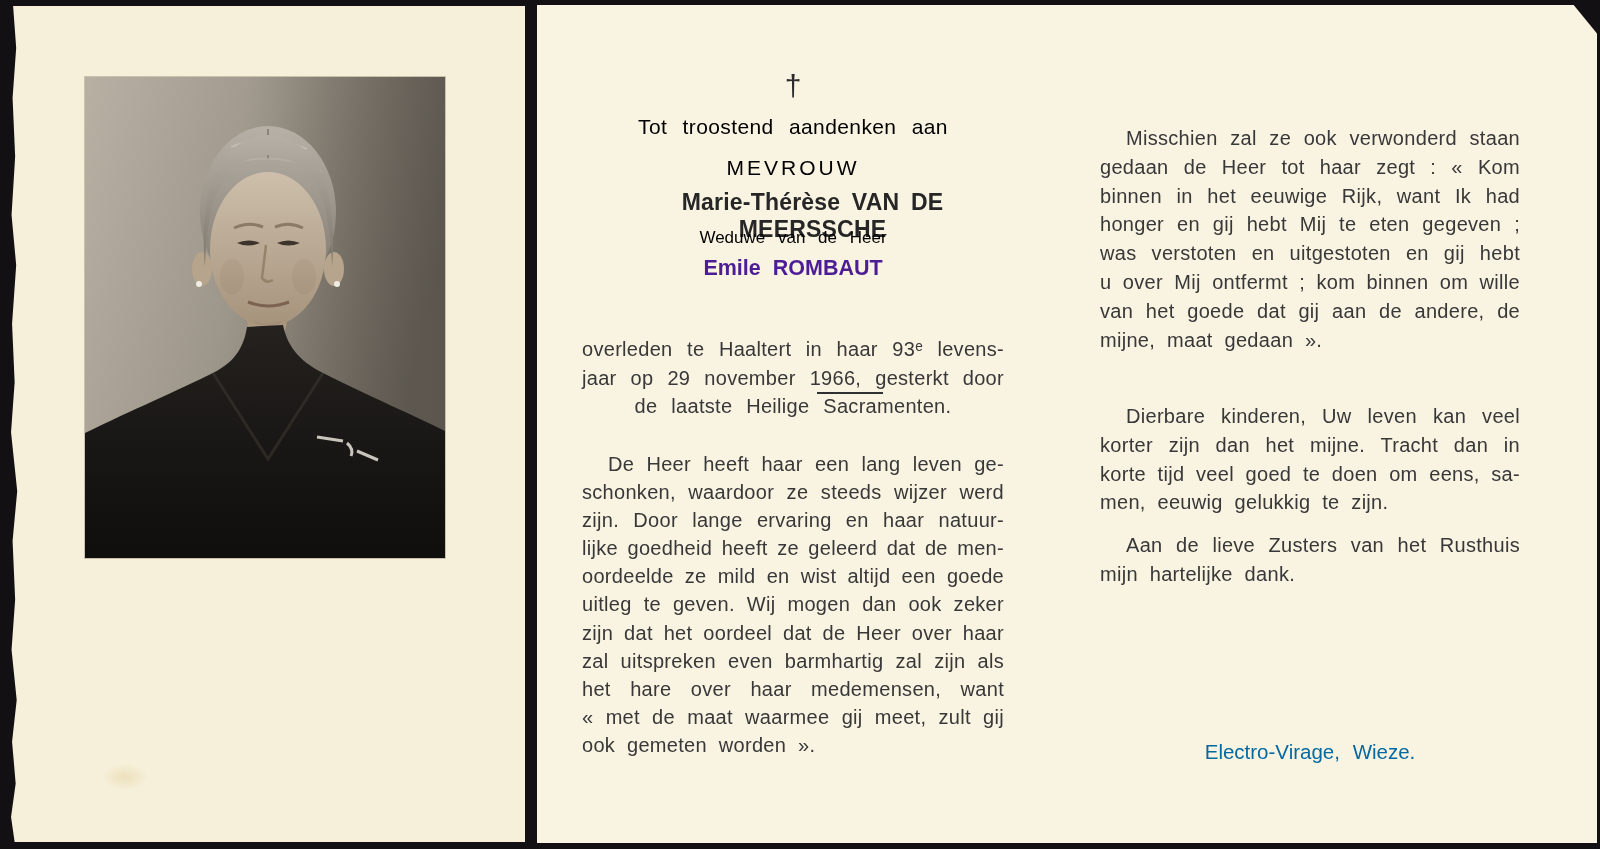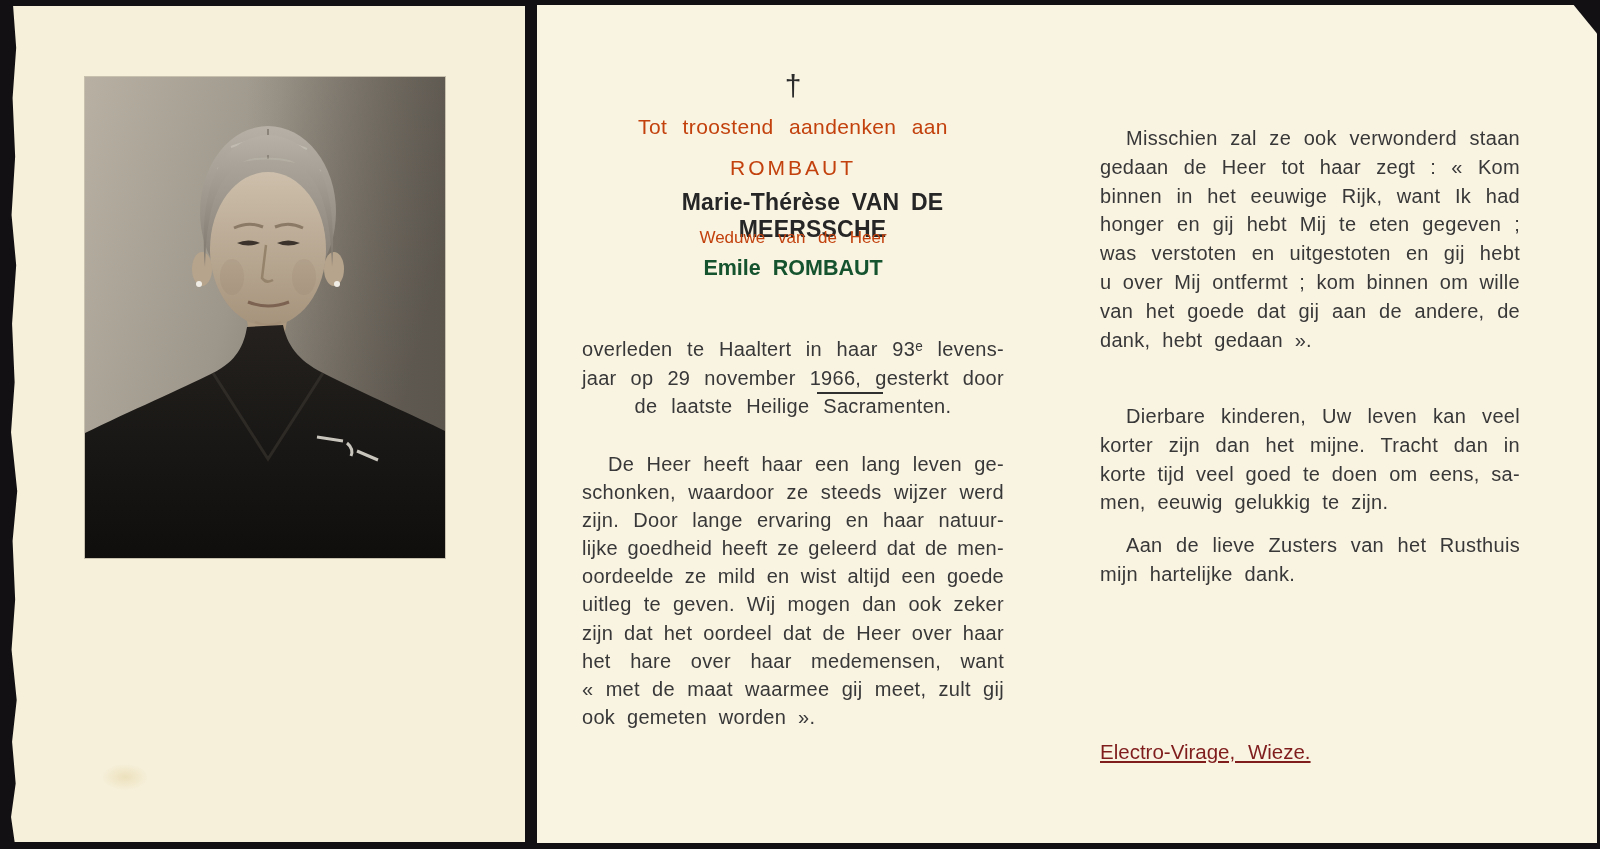--- a/index.html
+++ b/index.html
@@ -26,37 +26,37 @@
   }
   .photo svg { display:block; width:100%; height:100%; }
   .stain {
     position:absolute; left:92px; top:758px; width:46px; height:26px;
     background:radial-gradient(ellipse at center, rgba(190,160,60,0.18), rgba(190,160,60,0) 70%);
   }
   .col { position:absolute; }
   .col-mid   { left:45px;  width:422px; }
   .col-right { left:563px; width:420px; }
   .abs { position:absolute; left:0; right:0; }
-  .ctr { text-align:center; color:#c2410c; }
+  .ctr { text-align:center; color:#000000; }
   .cross { font-size:30px; color:#2b2b2b; }
   .t-dedication { font-size:21px; word-spacing:9px; letter-spacing:0.4px; }
   .t-honorific  { font-size:21px; letter-spacing:3px; }
   .t-name       { font-size:23px; font-weight:bold; word-spacing:5px; letter-spacing:0.2px; color:#262626;margin-left:39px; }
   .t-relation   { font-size:17px; word-spacing:8px; }
-  .t-spouse     { font-size:21.5px; font-weight:bold; word-spacing:6px; color:#14532d; }
+  .t-spouse     { font-size:21.5px; font-weight:bold; word-spacing:6px; color:#4c1d95; }
   .block { position:absolute; left:0; right:0; font-size:20px; letter-spacing:0.3px;margin-top:48px; }
   .lh-mid   { line-height:28.1px; }
   .lh-intro { line-height:28.5px; }
   .lh-right { line-height:28.8px; }
   .jl { text-align:justify; text-align-last:justify; }
   .jl.indent { padding-left:26px; }
   .jl.last  { text-align-last:left; word-spacing:6px; }
   .jl.lastc { text-align-last:center; word-spacing:8px; }
   .divider { position:absolute; width:66px; height:2px; background:#303030; }
-  .footer { font-size:20.5px; word-spacing:7px; text-align:left; color:#7f1d1d;text-decoration:underline; }
+  .footer { font-size:20.5px; word-spacing:7px; text-align:center; color:#0369a1; }
 </style>
 </head>
 <body>
 
 <div class="stage">
 
   <div class="card card-left">
     <div class="photo">
       <svg viewBox="0 0 360 481" preserveAspectRatio="none">
         <defs>
@@ -110,57 +110,58 @@
       </svg>
     </div>
     <div class="stain"></div>
   </div>
 
   <div class="card card-right">
 
     <div class="col col-mid">
       <div class="abs ctr cross" style="top:64px">†</div>
       <div class="abs ctr t-dedication" style="top:110px">Tot troostend aandenken aan</div>
-      <div class="abs ctr t-honorific" style="top:151px">ROMBAUT</div>
+      <div class="abs ctr t-honorific" style="top:151px">MEVROUW</div>
       <div class="abs ctr t-name" style="top:184px">Marie-Thérèse VAN DE MEERSSCHE</div>
       <div class="abs ctr t-relation" style="top:223px">Weduwe van de Heer</div>
       <div class="abs ctr t-spouse" style="top:251px">Emile ROMBAUT</div>
 
       <div class="block lh-intro" style="top:282px">
         <div class="jl">overleden te Haaltert in haar 93ᵉ levens-</div>
         <div class="jl">jaar op 29 november 1966, gesterkt door</div>
         <div class="jl lastc">de laatste Heilige Sacramenten.</div>
       </div>
 
       <div class="divider" style="top:387px; left:235px"></div>
 
       <div class="block lh-mid" style="top:397px">
         <div class="jl indent">De Heer heeft haar een lang leven ge-</div>
         <div class="jl">schonken, waardoor ze steeds wijzer werd</div>
         <div class="jl">zijn. Door lange ervaring en haar natuur-</div>
         <div class="jl">lijke goedheid heeft ze geleerd dat de men-</div>
         <div class="jl">oordeelde ze mild en wist altijd een goede</div>
         <div class="jl">uitleg te geven. Wij mogen dan ook zeker</div>
         <div class="jl">zijn dat het oordeel dat de Heer over haar</div>
+        <div class="jl">zal uitspreken even barmhartig zal zijn als</div>
         <div class="jl">het hare over haar medemensen, want</div>
         <div class="jl">« met de maat waarmee gij meet, zult gij</div>
         <div class="jl last">ook gemeten worden ».</div>
       </div>
     </div>
 
     <div class="col col-right">
       <div class="block lh-right" style="top:71px">
         <div class="jl indent">Misschien zal ze ook verwonderd staan</div>
         <div class="jl">gedaan de Heer tot haar zegt : « Kom</div>
         <div class="jl">binnen in het eeuwige Rijk, want Ik had</div>
         <div class="jl">honger en gij hebt Mij te eten gegeven ;</div>
         <div class="jl">was verstoten en uitgestoten en gij hebt</div>
         <div class="jl">u over Mij ontfermt ; kom binnen om wille</div>
         <div class="jl">van het goede dat gij aan de andere, de</div>
-        <div class="jl last">dank, hebt gedaan ».</div>
+        <div class="jl last">mijne, maat gedaan ».</div>
       </div>
 
       <div class="block lh-right" style="top:349px">
         <div class="jl indent">Dierbare kinderen, Uw leven kan veel</div>
         <div class="jl">korter zijn dan het mijne. Tracht dan in</div>
         <div class="jl">korte tijd veel goed te doen om eens, sa-</div>
         <div class="jl last">men, eeuwig gelukkig te zijn.</div>
       </div>
 
       <div class="block lh-right" style="top:478px">

